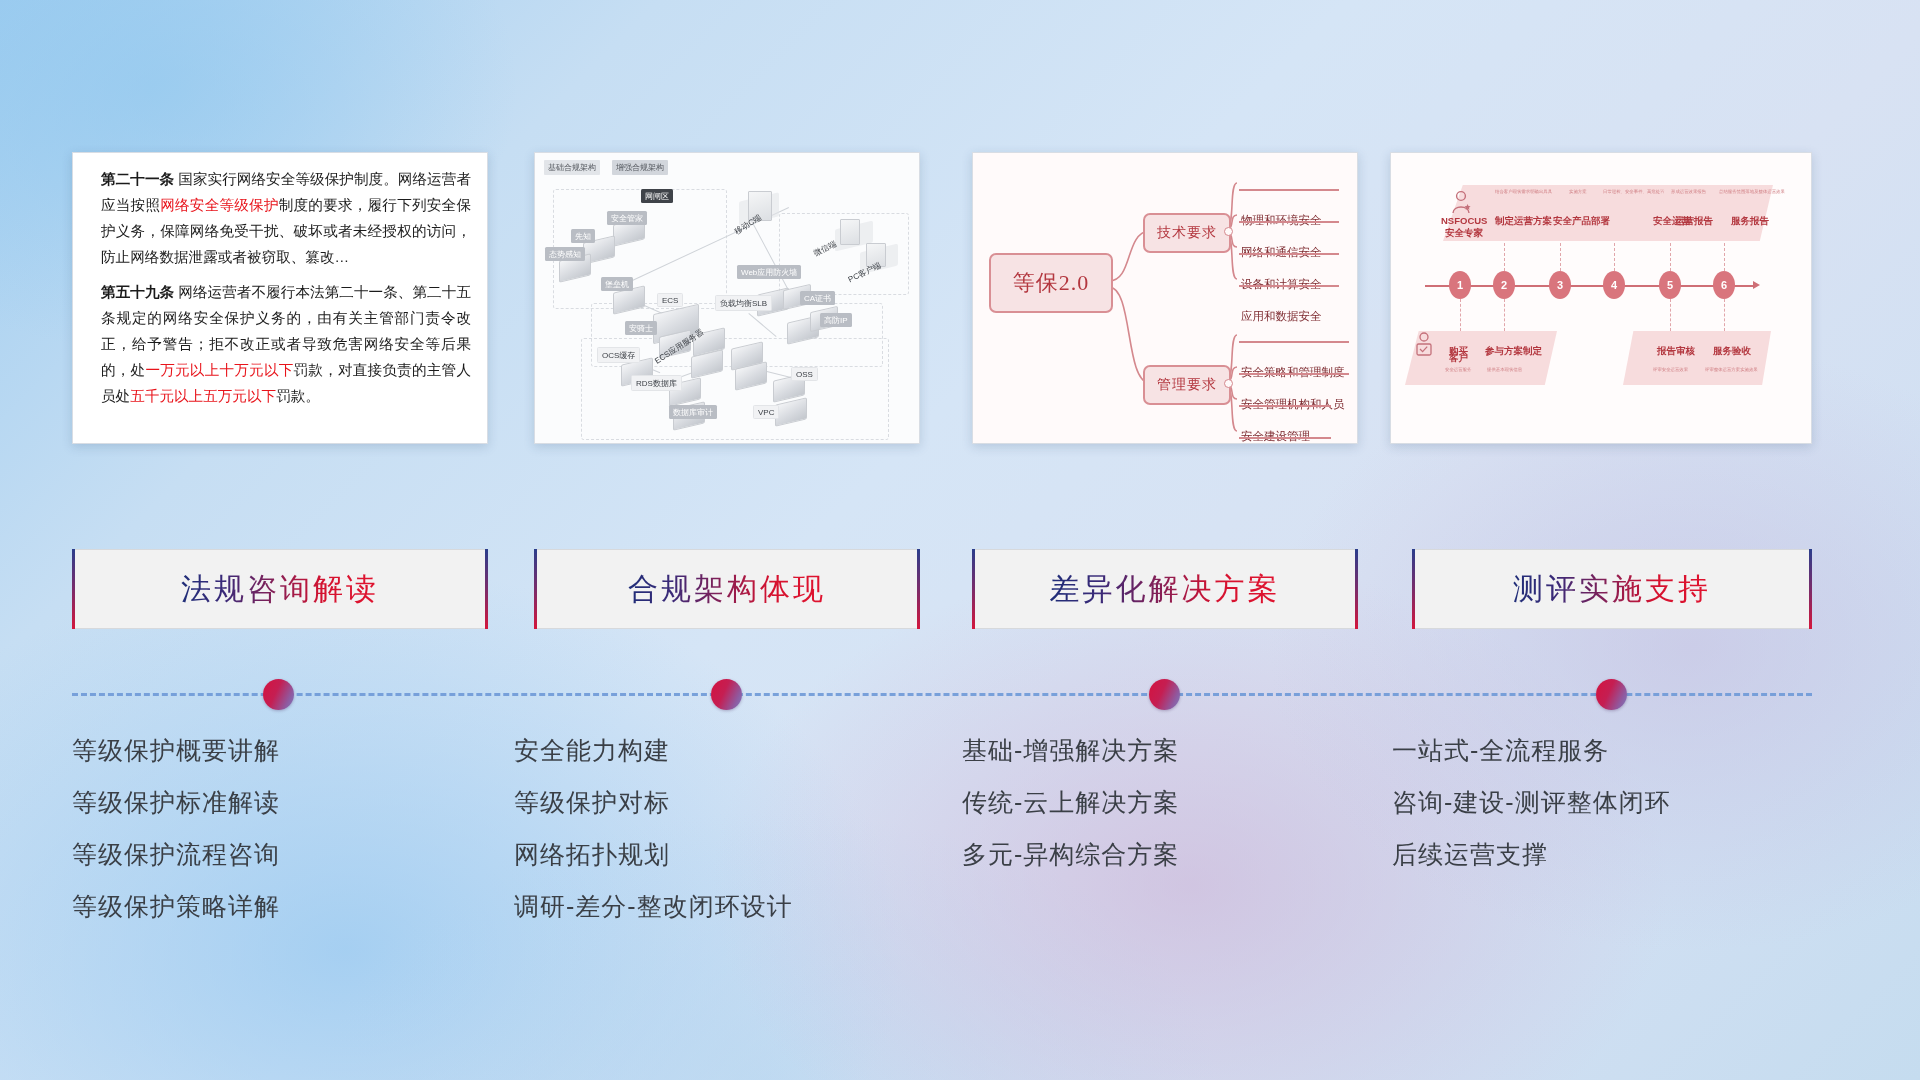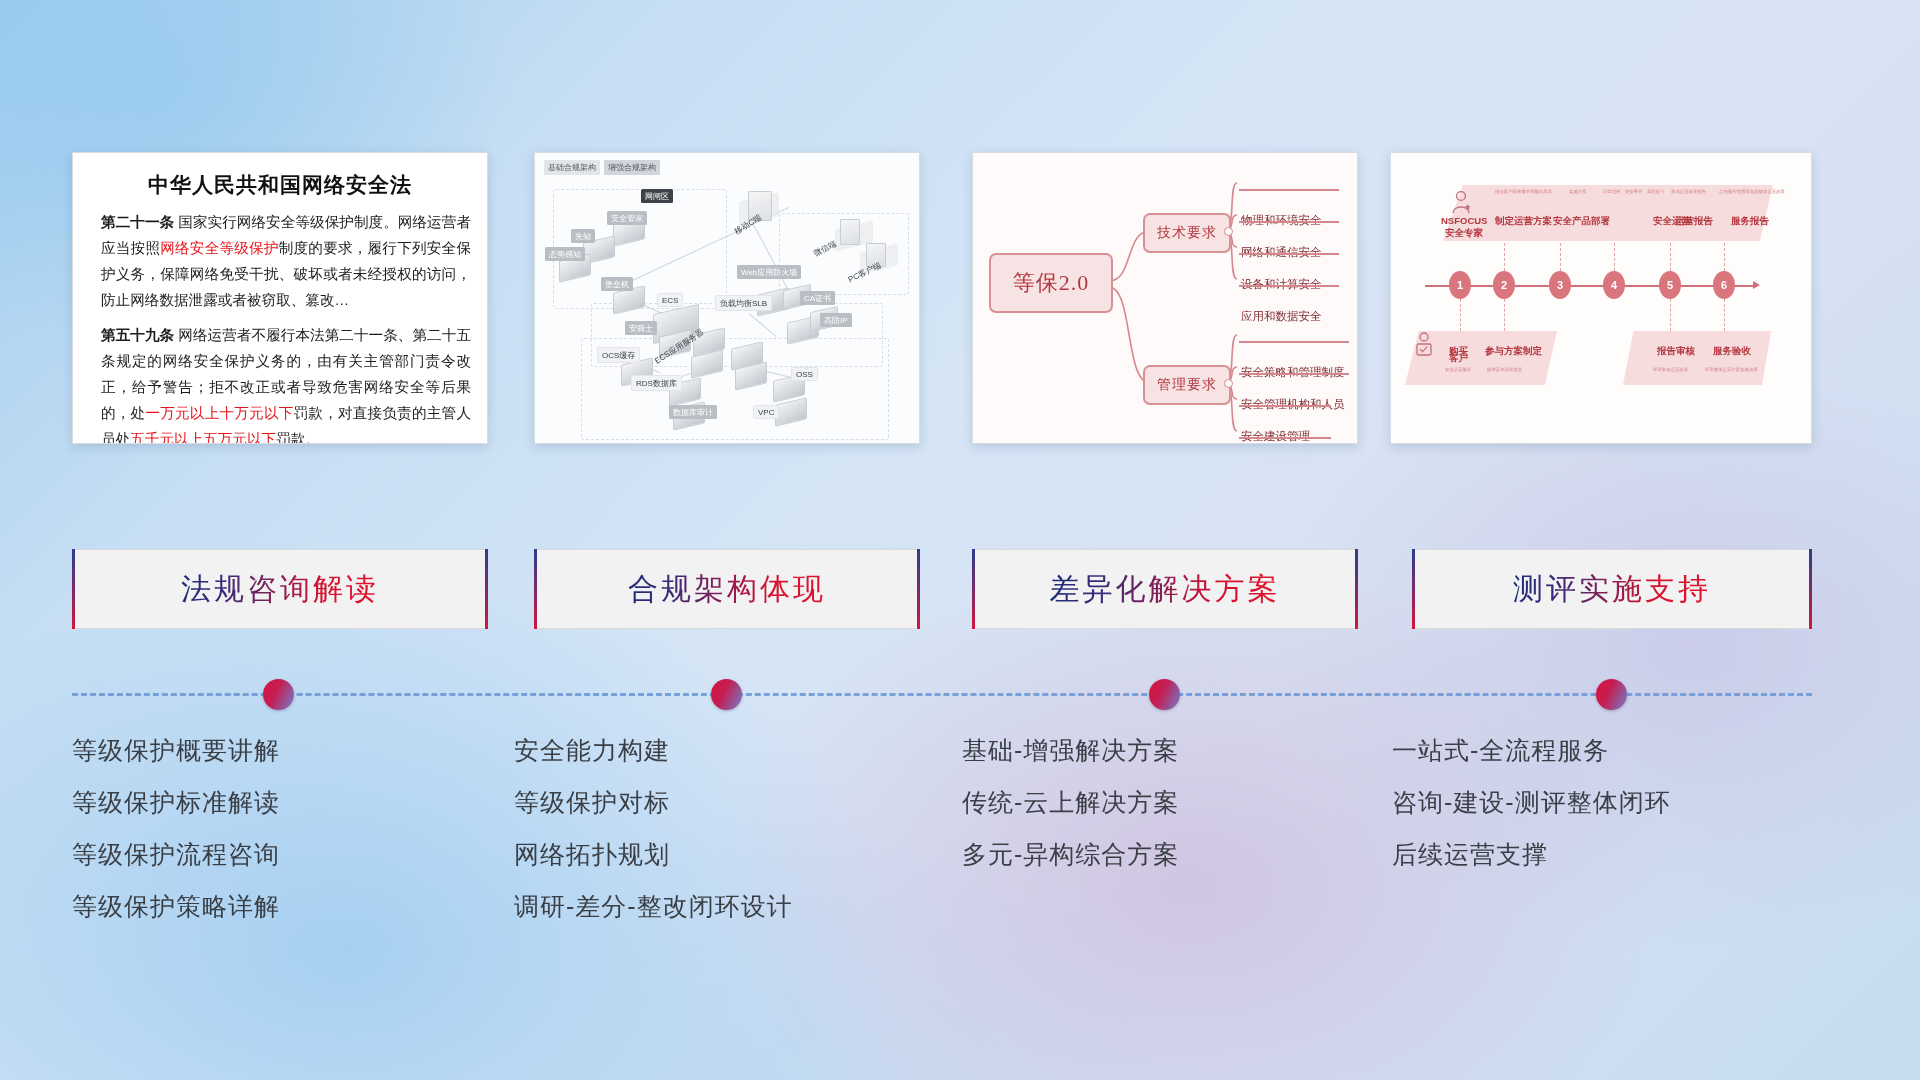--- a/index.html
+++ b/index.html
@@ -43,21 +43,21 @@
   .law-title{
     text-align:center;font-size:21px;font-weight:700;color:#111;
     letter-spacing:1px;margin:6px 0 14px 0;line-height:1.1;
   }
   .law-p{font-size:14.6px;line-height:1.78;color:#1b1b1b;text-align:justify;margin:0 0 9px 12px;}
   .law-p b{font-weight:700;}
   .law-p .red{color:#e8131a;}
 
   
   .arch{position:relative;width:100%;height:100%;background:#fbfcfd;}
-  .arch-tabs{position:absolute;left:9px;top:7px;display:flex;gap:4px;}
+  .arch-tabs{position:absolute;left:9px;top:7px;display:flex;gap:12px;}
   .arch-tab{font-size:8px;color:#54585e;background:#e2e5e9;padding:2px 4px;border-radius:1px;letter-spacing:0;}
   .arch-tab.sel{background:#d2d6dc;}
   .node{position:absolute;font-size:8px;color:#3d4147;white-space:nowrap;}
   .chip{background:#b9bdc4;color:#fff;padding:1.5px 4px;border-radius:1.5px;font-size:8px;display:inline-block;}
   .chip.lt{background:#f1f2f4;color:#3d4147;border:1px solid #e3e5e8;}
   .chip.dk{background:#3f4349;color:#fff;}
   .box3d{position:absolute;width:30px;height:20px;
     background:linear-gradient(160deg,#f4f5f7 0%,#d8dbe0 55%,#c3c7cd 100%);
     border:1px solid #c9ccd1;border-radius:2px;transform:skewY(-13deg);}
   .box3d.big{width:44px;height:28px;}
@@ -153,21 +153,20 @@
   <div class="bg-b"></div>
   <div class="bg-e"></div>
   <div class="bg-c"></div>
   <div class="bg-d"></div>
 </div>
 
 <div id="stage">
 
   <div class="card card-1">
     <div class="law">
-      <div class="law-title">中华人民共和国网络安全法</div>
 
       <p class="law-p">
         <b>第二十一条</b><span> 国家实行网络安全等级保护制度。网络运营者应当按照</span><span class="red">网络安全等级保护</span><span>制度的要求，履行下列安全保护义务，保障网络免受干扰、破坏或者未经授权的访问，防止网络数据泄露或者被窃取、篡改…</span>
       </p>
 
       <p class="law-p">
         <b>第五十九条</b><span> 网络运营者不履行本法第二十一条、第二十五条规定的网络安全保护义务的，由有关主管部门责令改正，给予警告；拒不改正或者导致危害网络安全等后果的，处</span><span class="red">一万元以上十万元以下</span><span>罚款，对直接负责的主管人员处</span><span class="red">五千元以上五万元以下</span><span>罚款。</span>
       </p>
     </div>
   </div>

